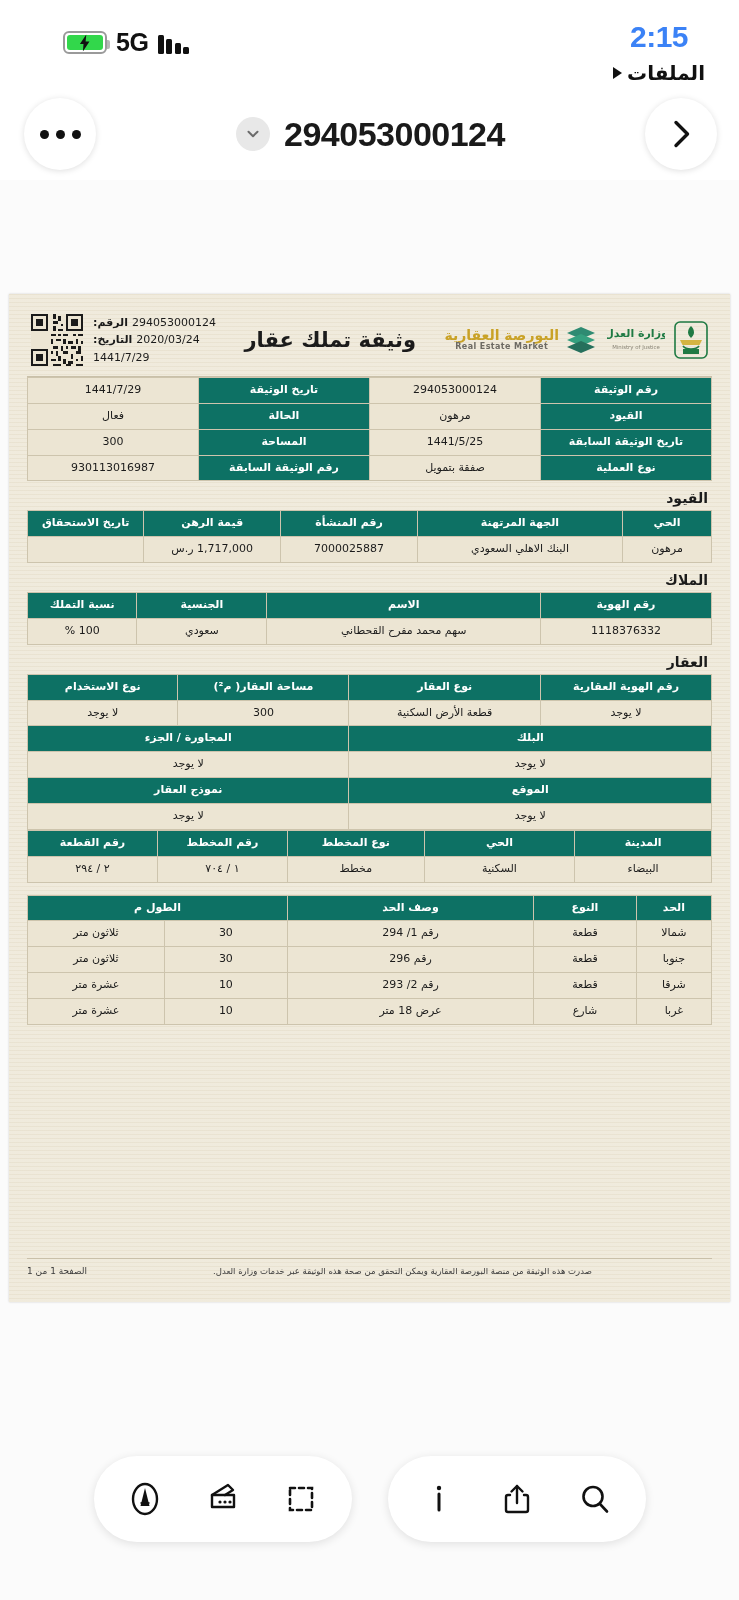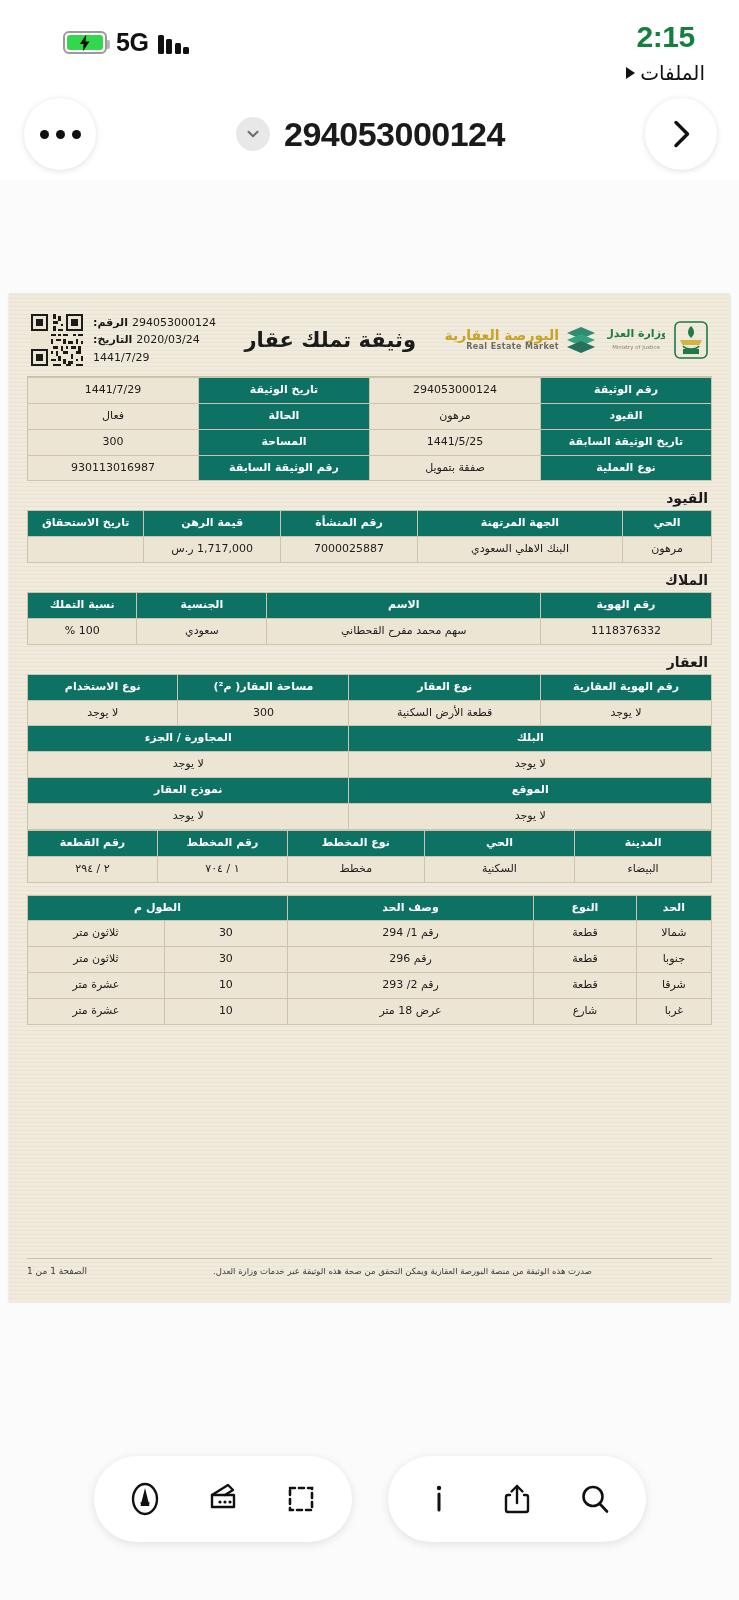--- a/index.html
+++ b/index.html
@@ -90,35 +90,36 @@
   .signal i:nth-child(4){ height: 7px;  }
 
   .status-right {
     text-align: right;
     direction: rtl;
     padding-right: 8px;
   }
   .clock {
     font-size: 30px;
     font-weight: 600;
-    color: #15803d;
+    color: #3b82f6;
     line-height: 1;
     letter-spacing: -0.5px;
     text-align: center;
     direction: ltr;
   }
   .back-hint {
     margin-top: 9px;
     font-size: 20px;
     color: #111;
     display: flex;
     align-items: center;
     justify-content: flex-end;
     gap: 5px;
     direction: rtl;
+    font-weight: bold;
   }
   .back-hint .tri {
     width: 0; height: 0;
     border-top: 6px solid transparent;
     border-bottom: 6px solid transparent;
     border-left: 9px solid #111;
   }
 
   
   .nav-bar {
@@ -217,21 +218,21 @@
   }
   .emblem {
     width: 34px; height: 38px;
     display: block;
   }
   .moj-logo { display: block; width: 58px; height: 34px; }
   .rem-logo { display: flex; align-items: center; gap: 5px; direction: rtl; }
   .rem-chev { display:block; width: 34px; height: 30px; }
   .rem-text { text-align: center; line-height: 1.1; }
   .rem-ar { font-size: 14px; color: #c9a227; letter-spacing: .5px; display:block; font-weight:700;}
-  .rem-en { font-size: 8px; color: #6d6a63; letter-spacing: .4px; display:block; font-weight:700;text-align:right;}
+  .rem-en { font-size: 8px; color: #6d6a63; letter-spacing: .4px; display:block; font-weight:700;}
 
   .doc-title {
     font-size: 21px;
     font-weight: 700;
     color: #1b1b1b;
     white-space: nowrap;
     padding: 0 18px;
   }
   .head-meta {
     display: flex;

